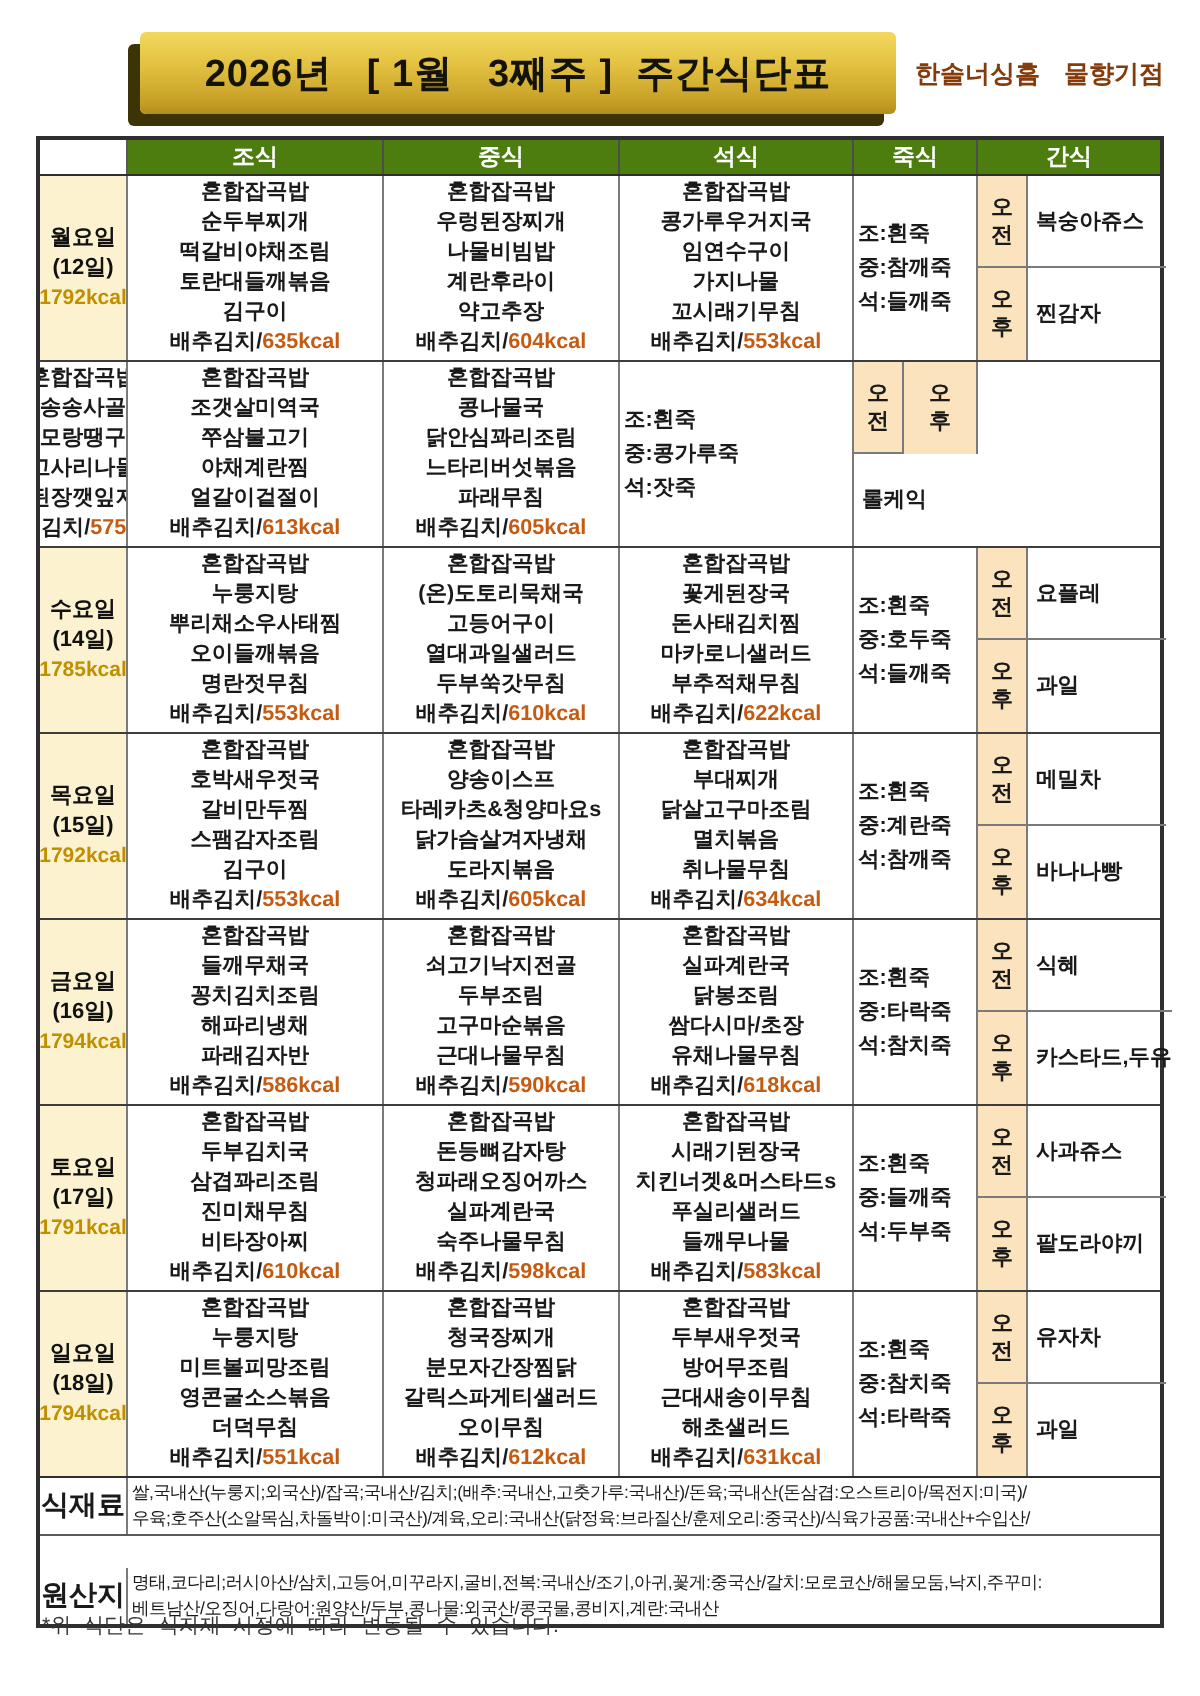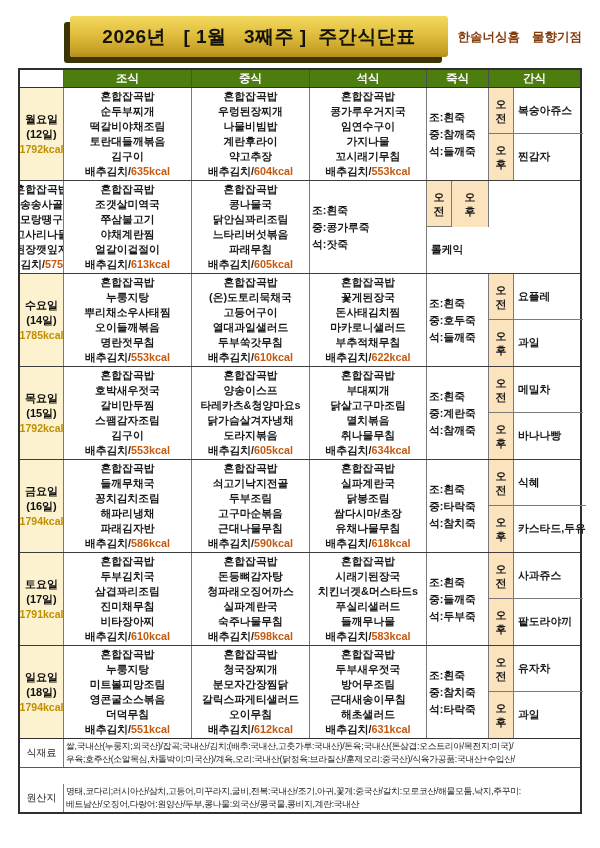--- a/index.html
+++ b/index.html
@@ -50,21 +50,21 @@
     display: flex; align-items: center; justify-content: center; }
   .ampm .vtext { width: 13px; font-size: 11px; font-weight: 700; line-height: 14px;
     word-break: break-all; text-align: center; }
   .snack-item { display: flex; align-items: center; padding-left: 4px;
     font-size: 10.8px; font-weight: 600; white-space: nowrap; }
   .sub-top { border-bottom: 1px solid #7a7a7a; }
 
   .origin-row { grid-template-columns: 44px 1fr; border-bottom: 1px solid #595959; }
   .origin-row:last-child { border-bottom: none; margin-top: 16px; }
   .origin-label { border-right: 1px solid #7a7a7a; display: flex; align-items: center;
-    justify-content: center; font-size: 10px; font-weight: 400; }
+    justify-content: center; font-size: 14px; font-weight: 700; }
   .origin-text { padding: 1px 2px; font-size: 8.8px; font-weight: 500; line-height: 13px;
     letter-spacing: -0.3px; white-space: nowrap; overflow: hidden; }
 
   .footnote { position: absolute; left: 21px; top: 806px; font-size: 10.5px;
     color: #333; font-weight: 500; word-spacing: 3px; }
 </style>
 </head>
 <body>
 
 <div class="page">
@@ -507,14 +507,15 @@
     <div class="origin-row">
       <div class="origin-label">원산지</div>
       <div class="origin-text">
         <div>명태,코다리;러시아산/삼치,고등어,미꾸라지,굴비,전복:국내산/조기,아귀,꽃게:중국산/갈치:모로코산/해물모둠,낙지,주꾸미:</div>
         <div>베트남산/오징어,다랑어:원양산/두부,콩나물:외국산/콩국물,콩비지,계란:국내산</div>
       </div>
     </div>
 
   </div>
 
+  <div class="footnote">*위 식단은 식자재 사정에 따라 변동될 수 있습니다.</div>
 
 </div>
 
 </body></html>

